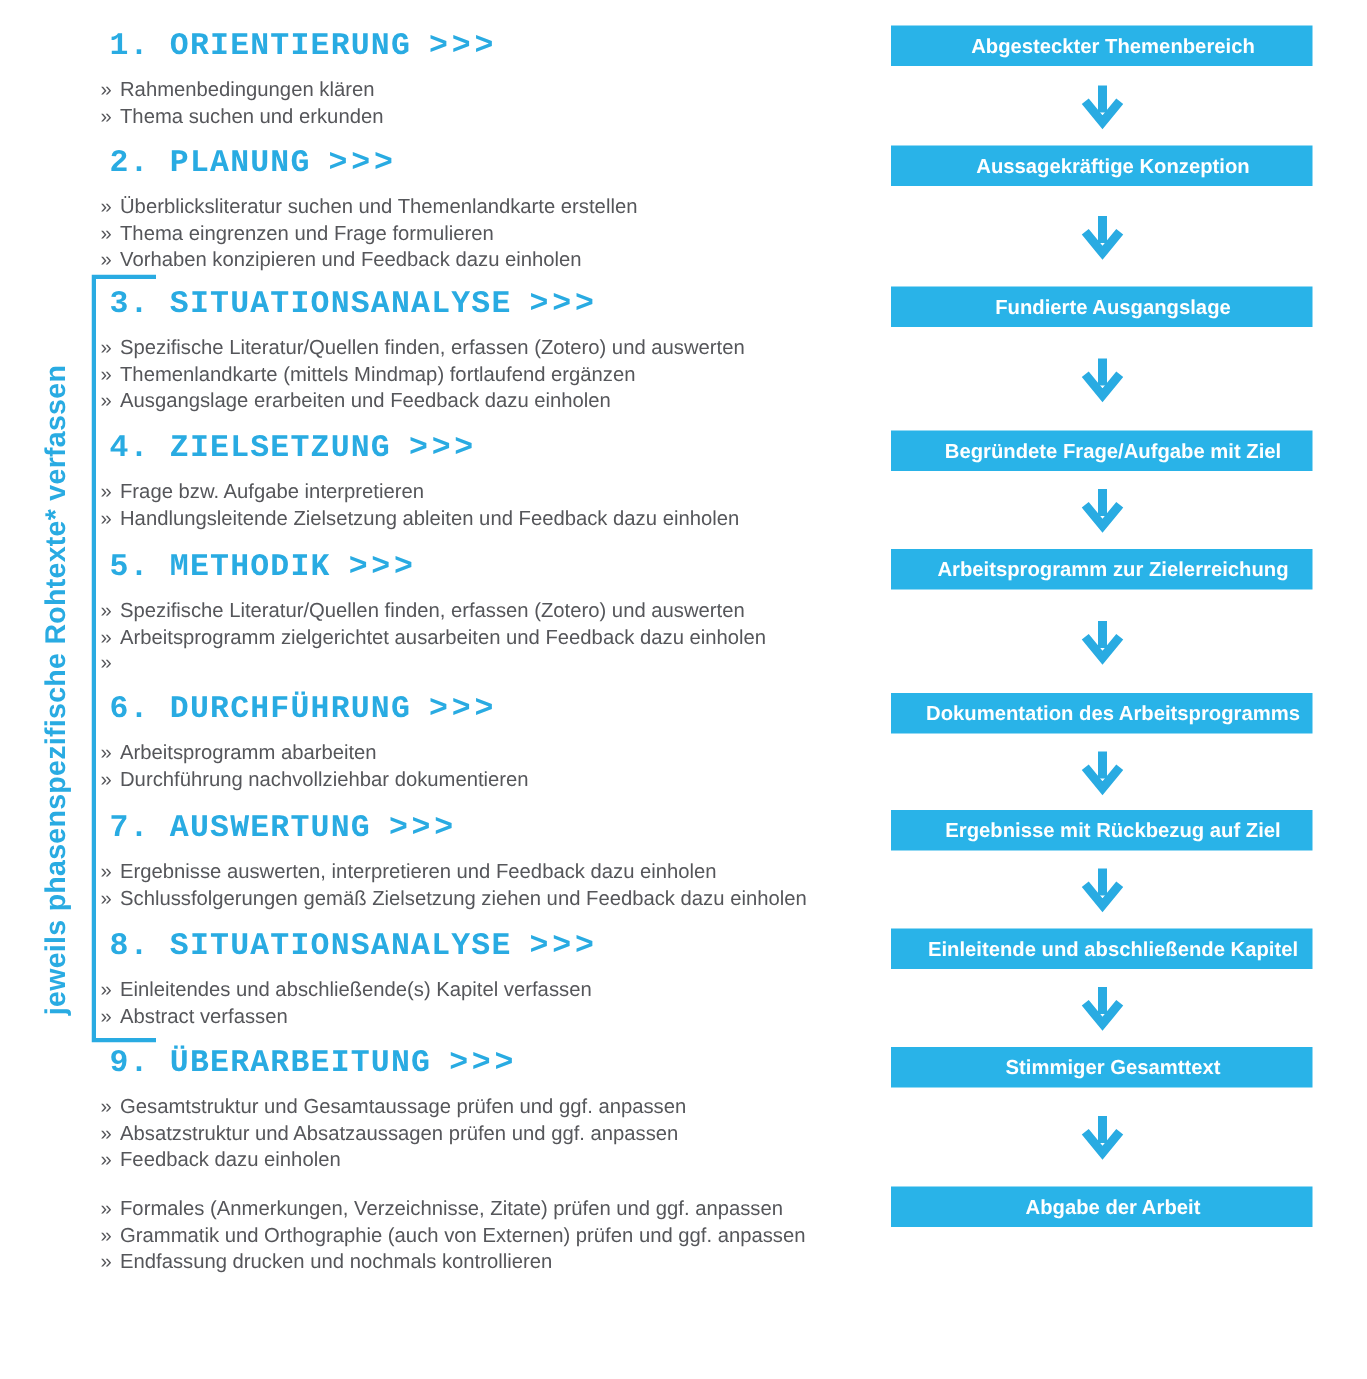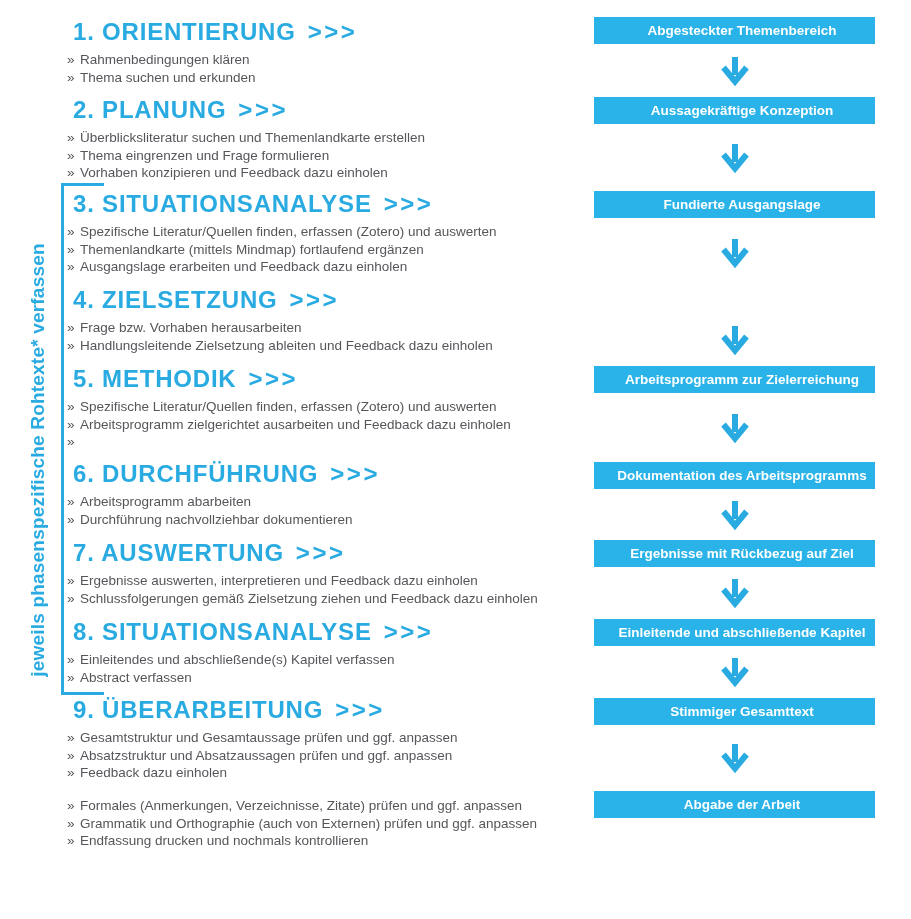--- a/index.html
+++ b/index.html
@@ -18,22 +18,22 @@
     position:absolute;left:-200px;top:447px;width:480px;height:26px;
     transform:rotate(-90deg);
     color:var(--accent);font-weight:bold;font-size:19px;text-align:center;
     letter-spacing:.2px;white-space:nowrap;
   }
   
   .bracket{position:absolute;left:61px;top:183px;color:var(--accent);}
   
   .phase{position:absolute;left:67px;white-space:nowrap;}
   .phase h2{
-    font-size:24px;font-weight:bold;color:var(--accent);
-    line-height:26px;margin-left:6px;letter-spacing:.8px;
+    font-size:21px;font-weight:bold;color:var(--accent);
+    line-height:26px;margin-left:6px;letter-spacing:.8px;font-family:Liberation Mono, monospace;
   }
   .phase h2 .chev{margin-left:12px;letter-spacing:2.5px;}
   .phase .bullets{margin-top:6px;}
   .bullet{
     font-size:13.5px;line-height:17.5px;color:var(--text);
     display:flex;
   }
   .bullet .mk{width:13px;flex:0 0 13px;}
   
   .box{
@@ -106,21 +106,21 @@
           <span>Ausgangslage erarbeiten und Feedback dazu einholen</span>
         </div>
     </div>
   </section>
 
   <section class="phase" style="top:287px">
     <h2><span>4.</span> <span>ZIELSETZUNG</span><span class="chev">&gt;&gt;&gt;</span></h2>
     <div class="bullets">
       <div class="bullet">
           <span class="mk">»</span>
-          <span>Frage bzw. Vorhaben herausarbeiten</span>
+          <span>Frage bzw. Aufgabe interpretieren</span>
         </div>
       <div class="bullet">
           <span class="mk">»</span>
           <span>Handlungsleitende Zielsetzung ableiten und Feedback dazu einholen</span>
         </div>
     </div>
   </section>
 
   <section class="phase" style="top:366px">
     <h2><span>5.</span> <span>METHODIK</span><span class="chev">&gt;&gt;&gt;</span></h2>
@@ -214,20 +214,21 @@
           <span>Endfassung drucken und nochmals kontrollieren</span>
         </div>
     </div>
   </section>
 
   <div class="footnote">*siehe hierzu Schritt 1–5 der „Grundbewegungen der Textproduktion“</div>
 
   <div class="box" style="top:17px">Abgesteckter Themenbereich</div>
   <div class="box" style="top:97px">Aussagekräftige Konzeption</div>
   <div class="box" style="top:191px">Fundierte Ausgangslage</div>
+  <div class="box" style="top:287px">Begründete Frage/Aufgabe mit Ziel</div>
   <div class="box" style="top:366px">Arbeitsprogramm zur Zielerreichung</div>
   <div class="box" style="top:462px">Dokumentation des Arbeitsprogramms</div>
   <div class="box" style="top:540px">Ergebnisse mit Rückbezug auf Ziel</div>
   <div class="box" style="top:619px">Einleitende und abschließende Kapitel</div>
   <div class="box" style="top:698px">Stimmiger Gesamttext</div>
   <div class="box" style="top:791px">Abgabe der Arbeit</div>
 
   <svg class="arrow" style="top:56px" width="30" height="32" viewBox="0 0 30 32">
       <path d="M15 1 V19" stroke="currentColor" stroke-width="6" fill="none"></path>
       <path d="M3.5 11.5 L15 25.5 L26.5 11.5" stroke="currentColor" stroke-width="6" fill="none"></path>

